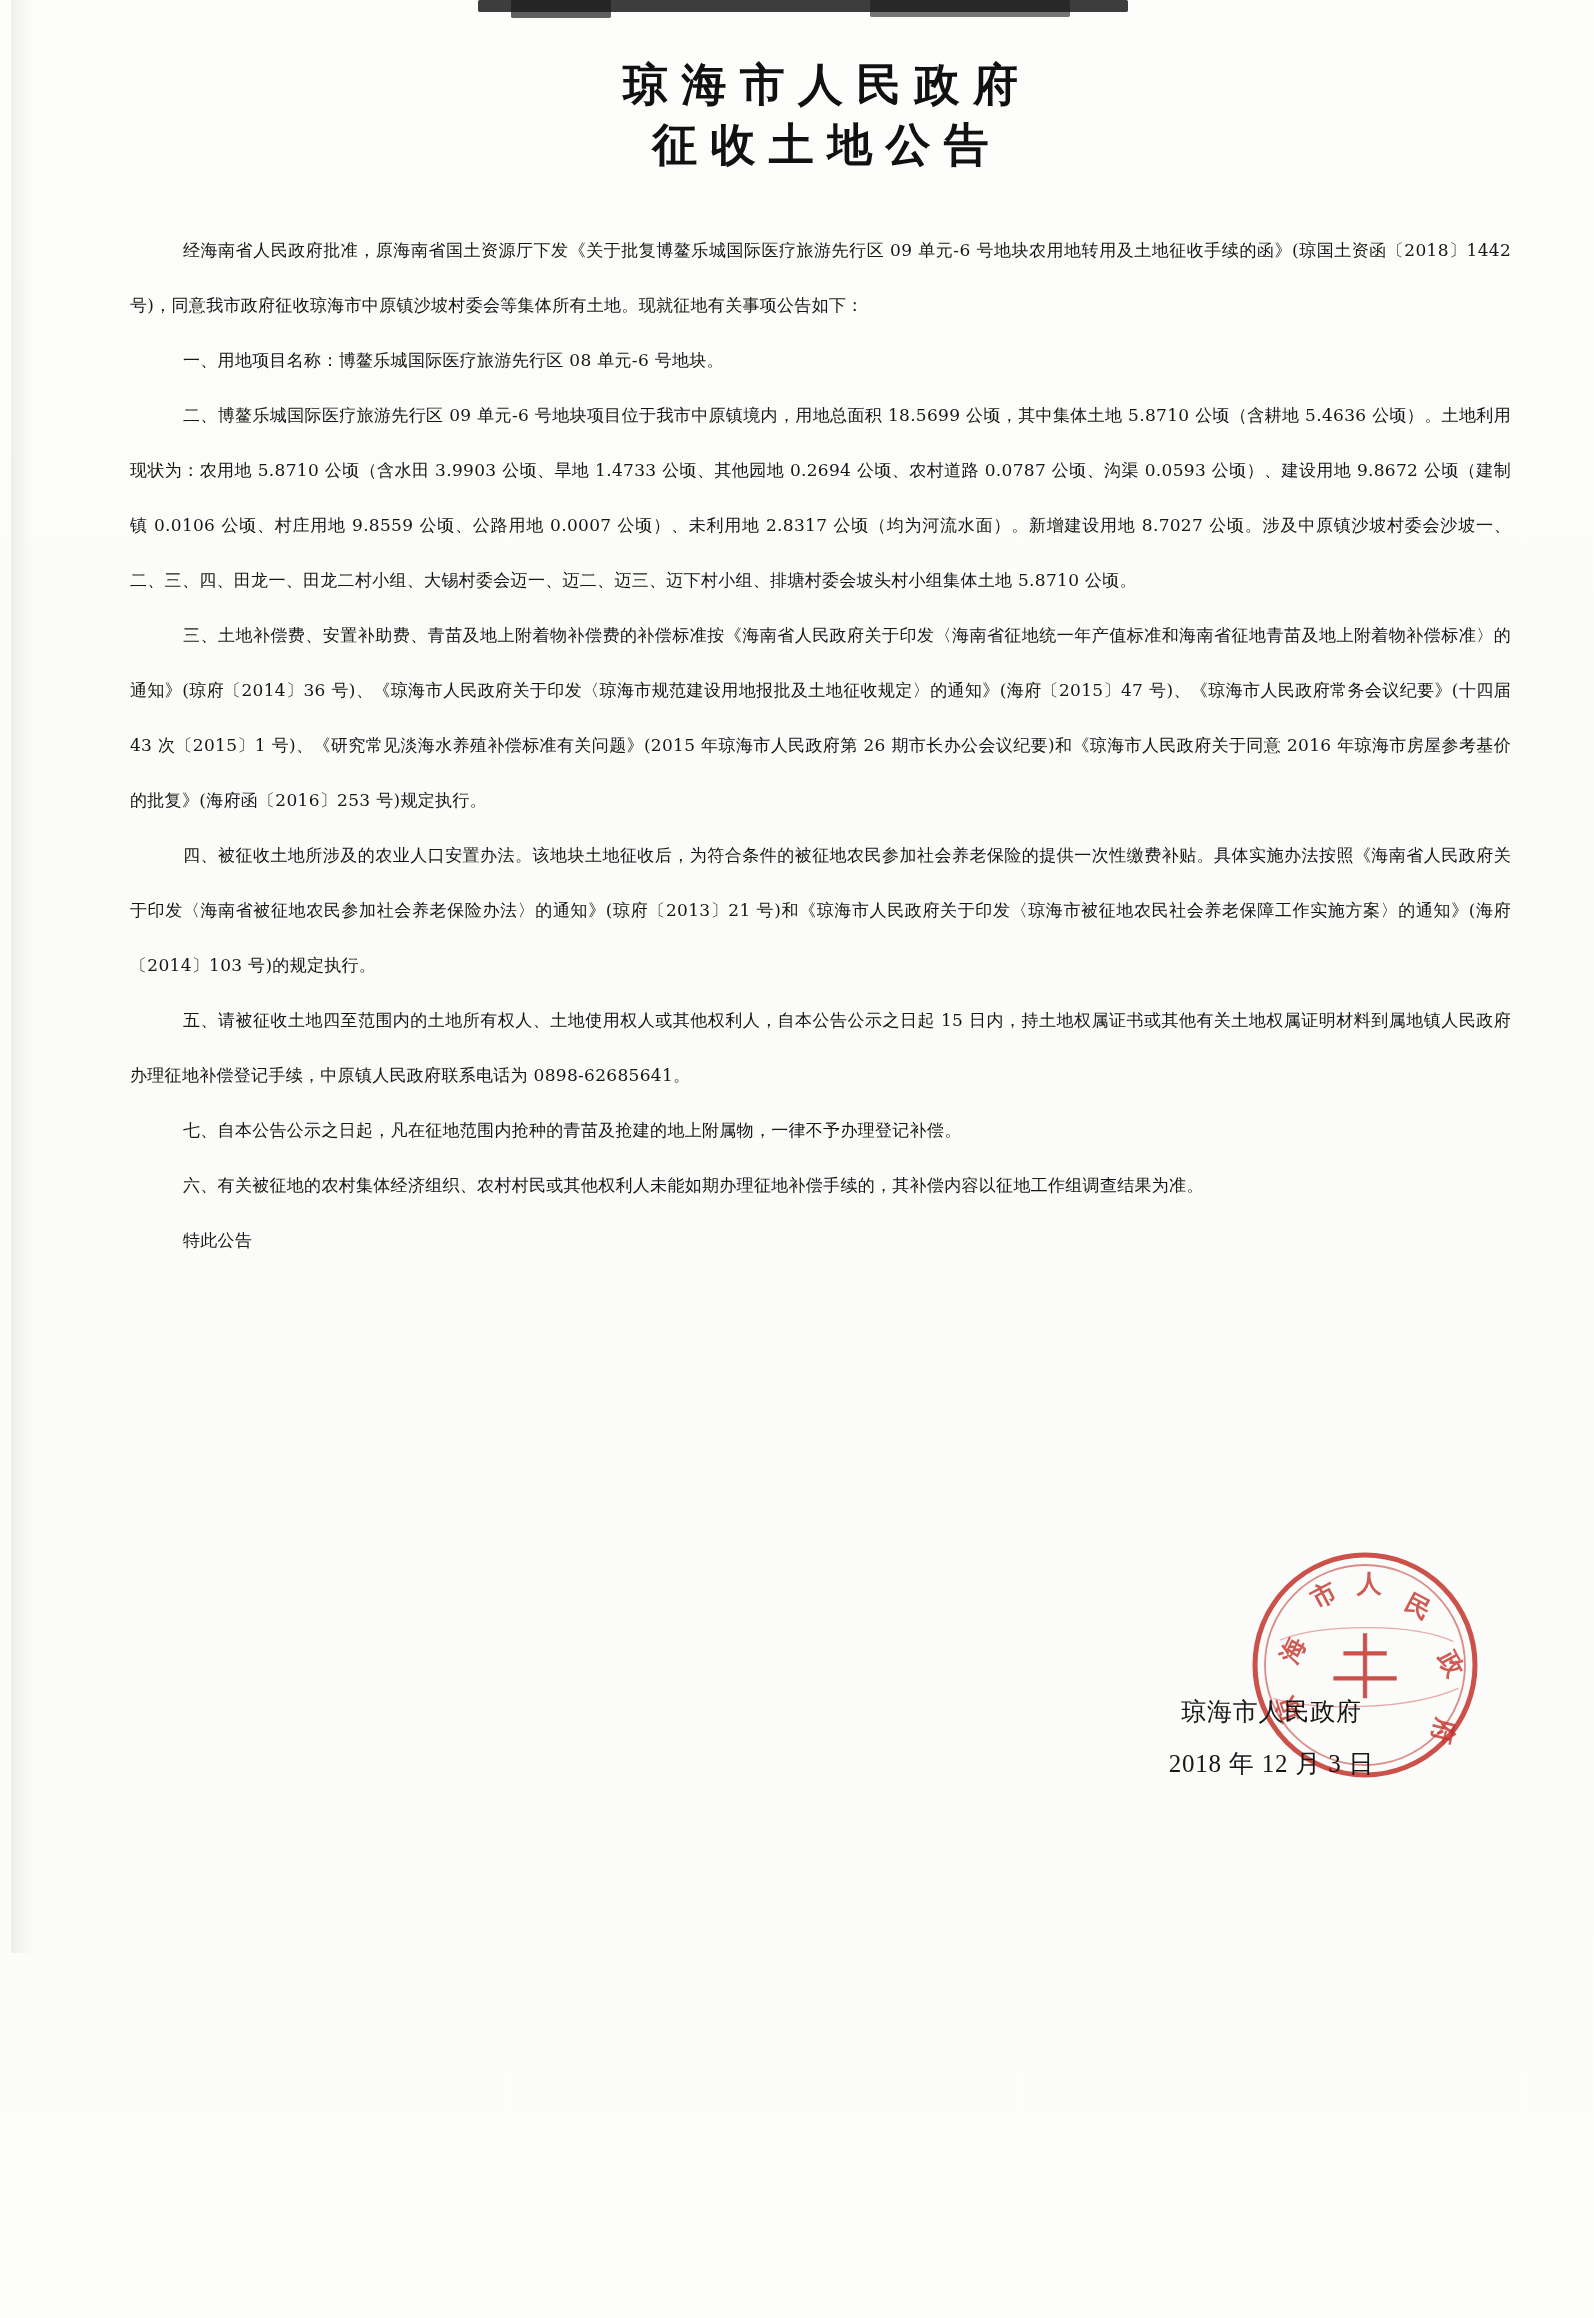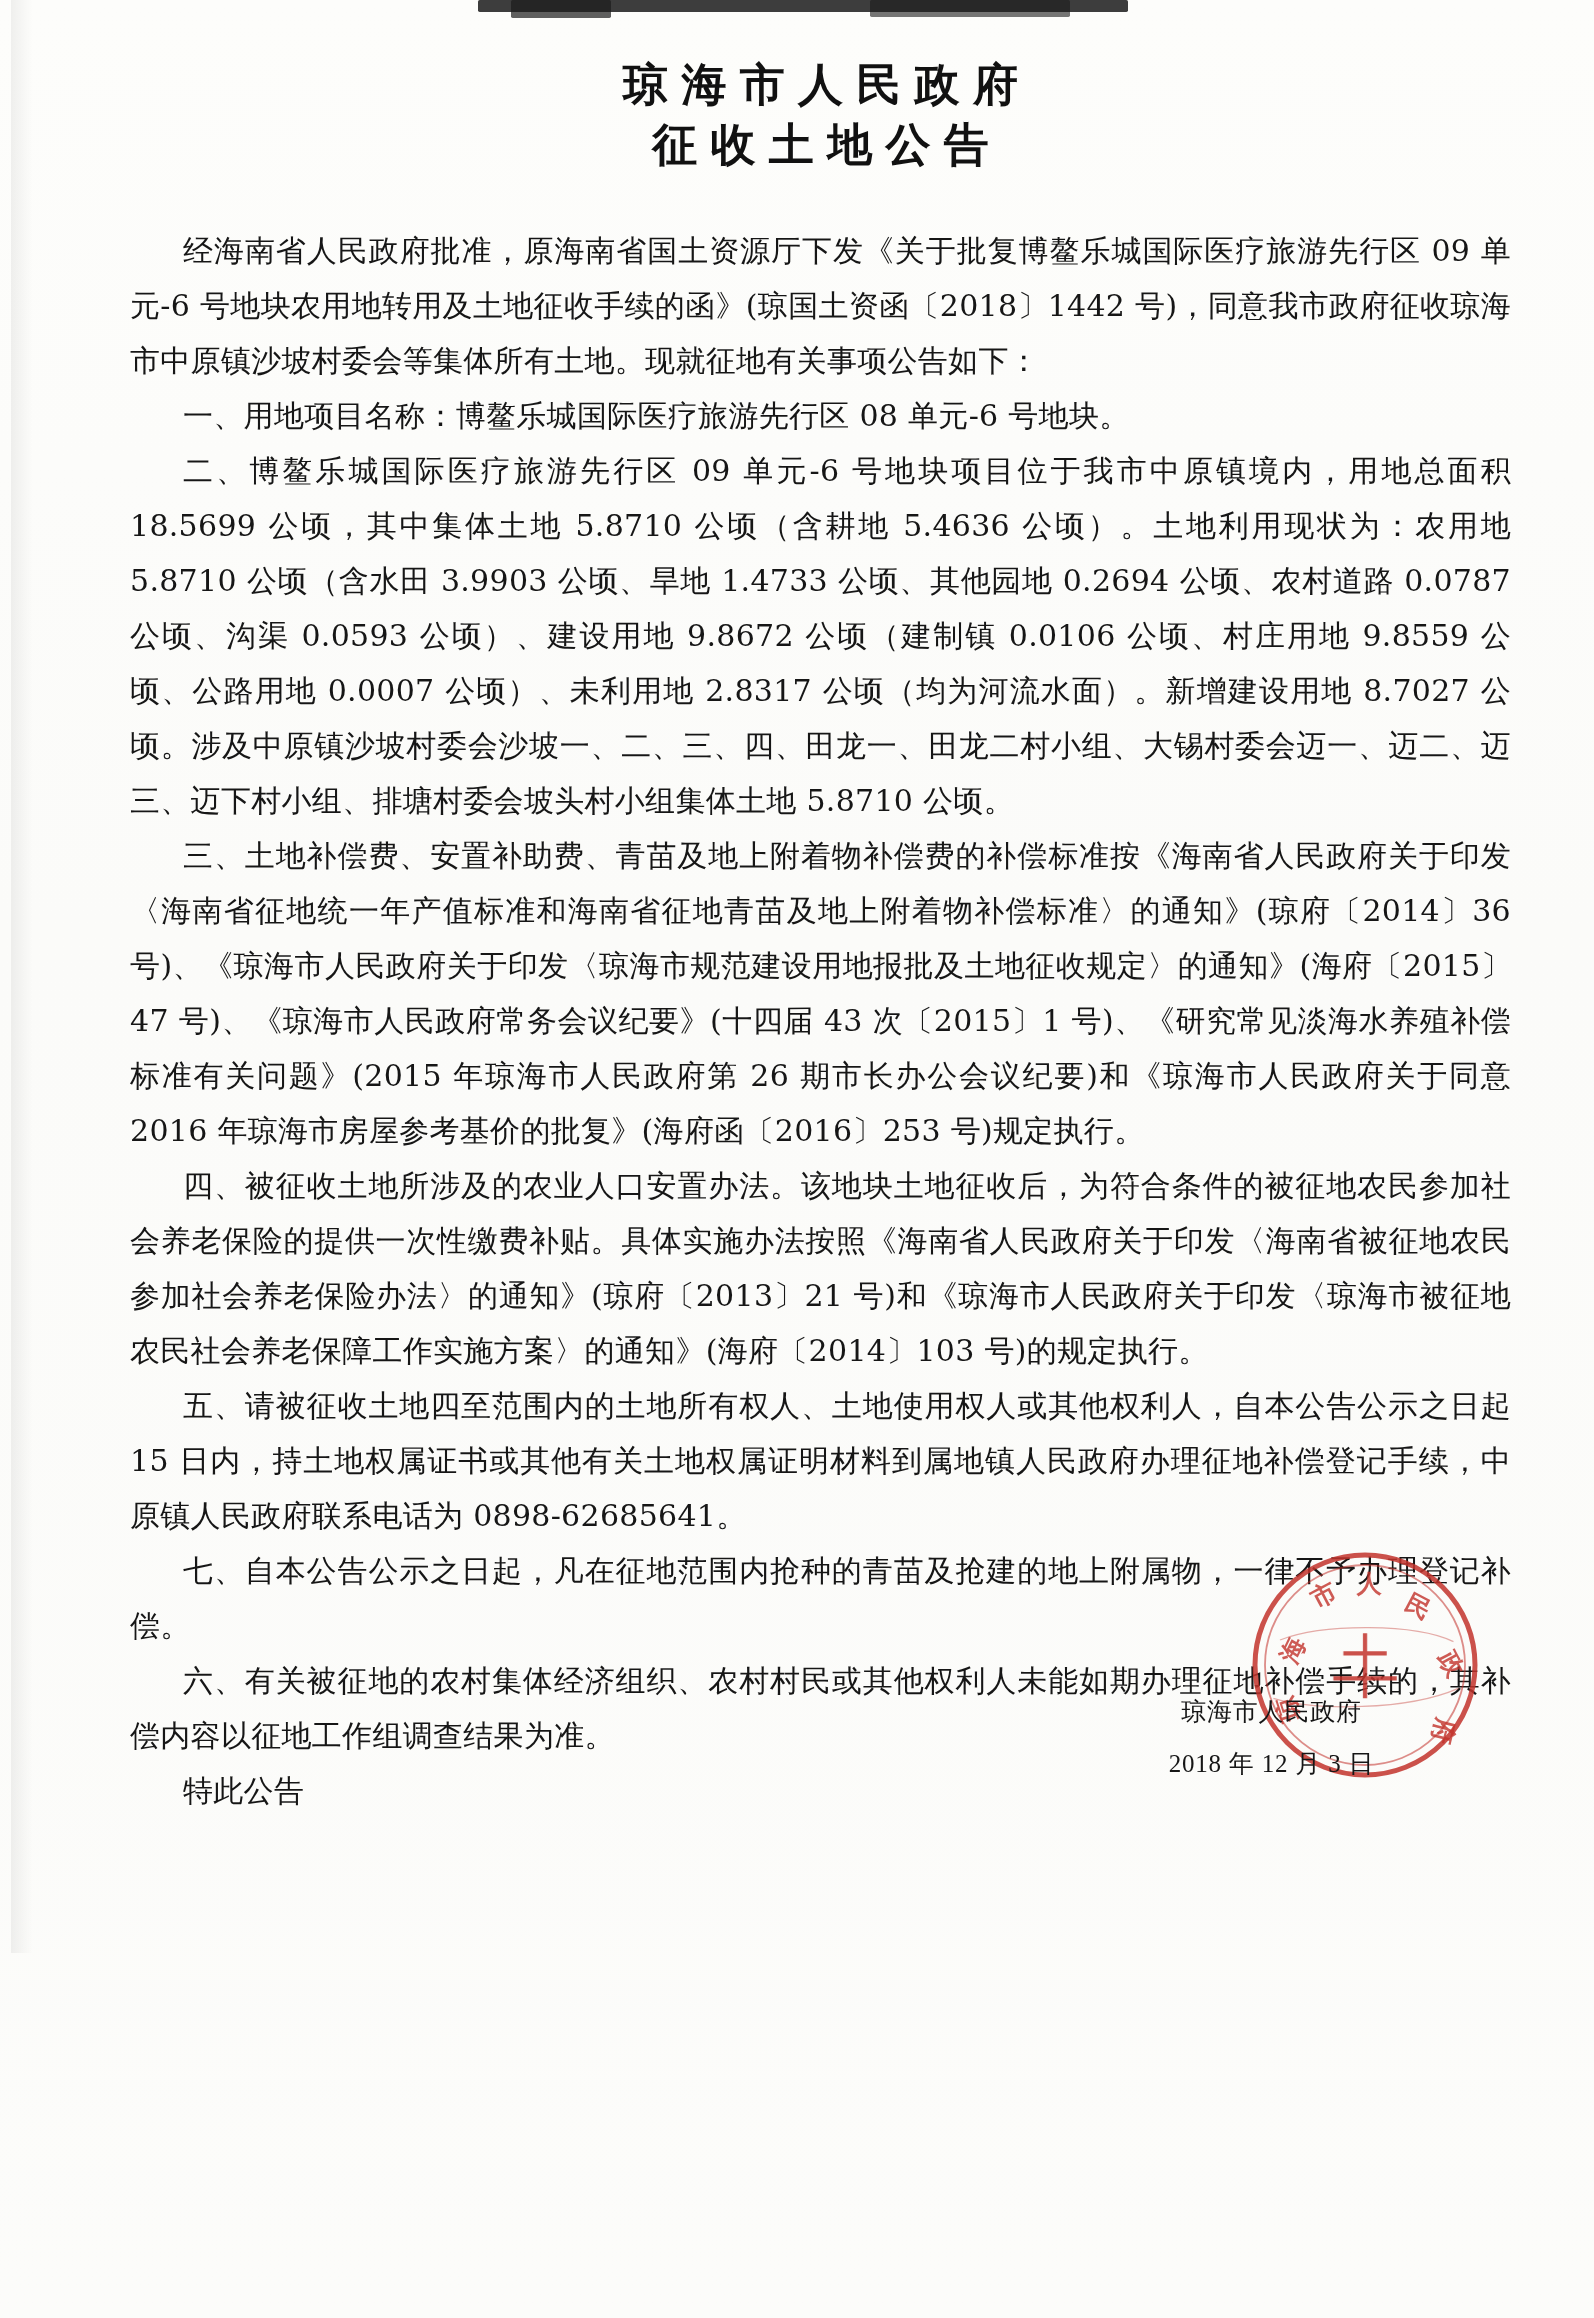--- a/index.html
+++ b/index.html
@@ -74,21 +74,21 @@
   }
 
   .body-block {
     margin-top: 48px;
     padding-left: 107px;
     padding-right: 107px;
   }
 
   p.para {
     margin: 0 0 0 0;
-    font-size: 30px;
+    font-size: 17px;
     line-height: 55px;
     text-align: justify;
     text-justify: inter-ideograph;
     text-indent: 53px;
     color: #161616;
     letter-spacing: 0.3px;
   }
   p.para + p.para {
     margin-top: 0;
   }

